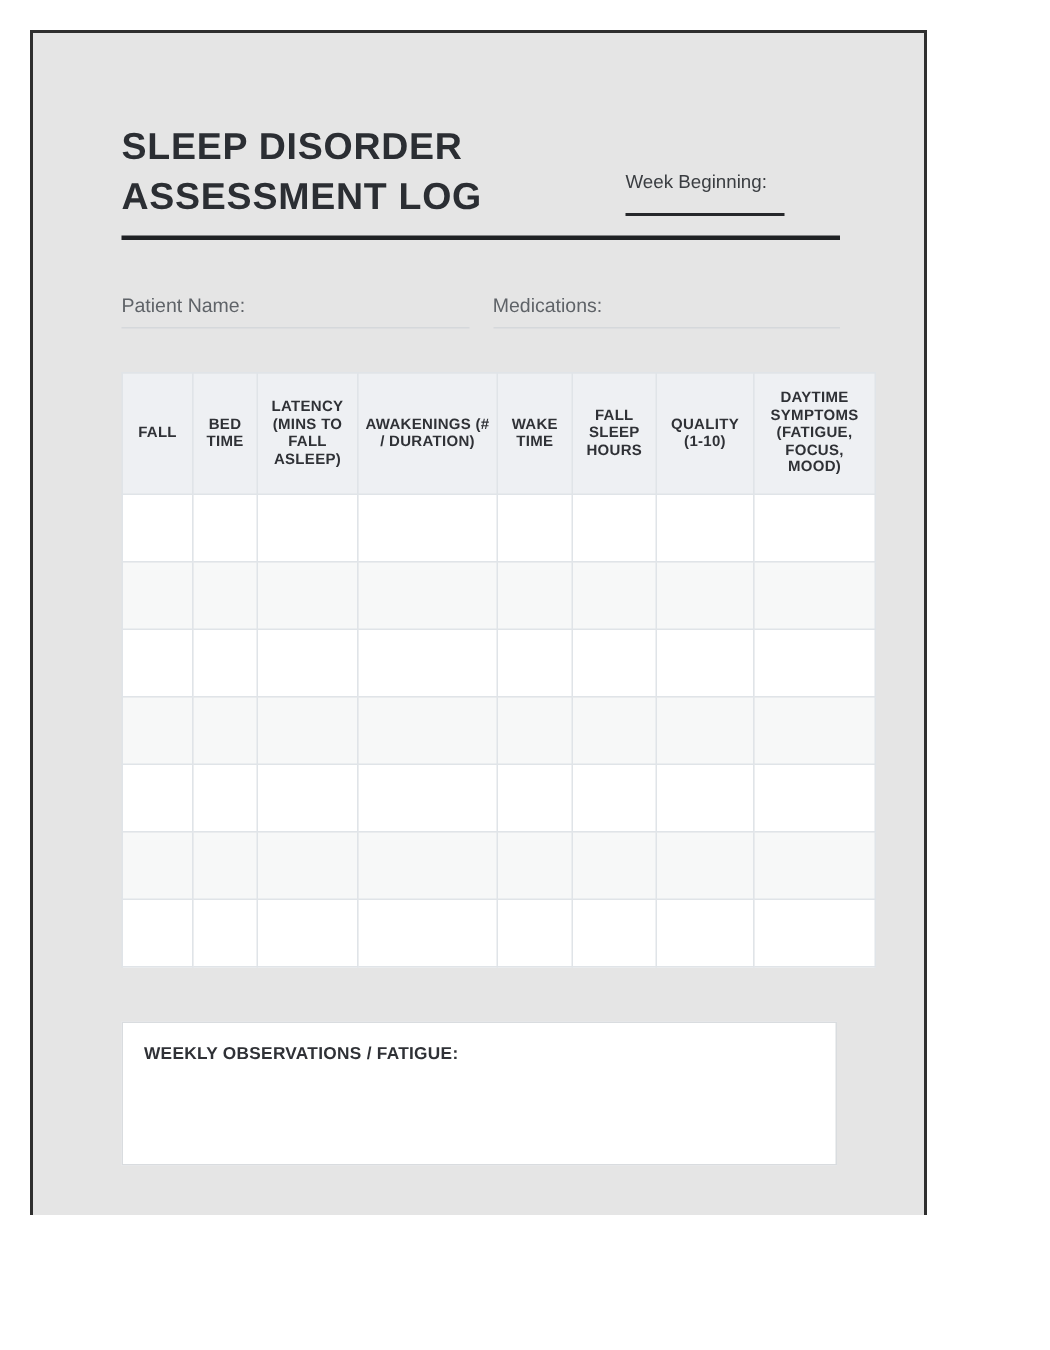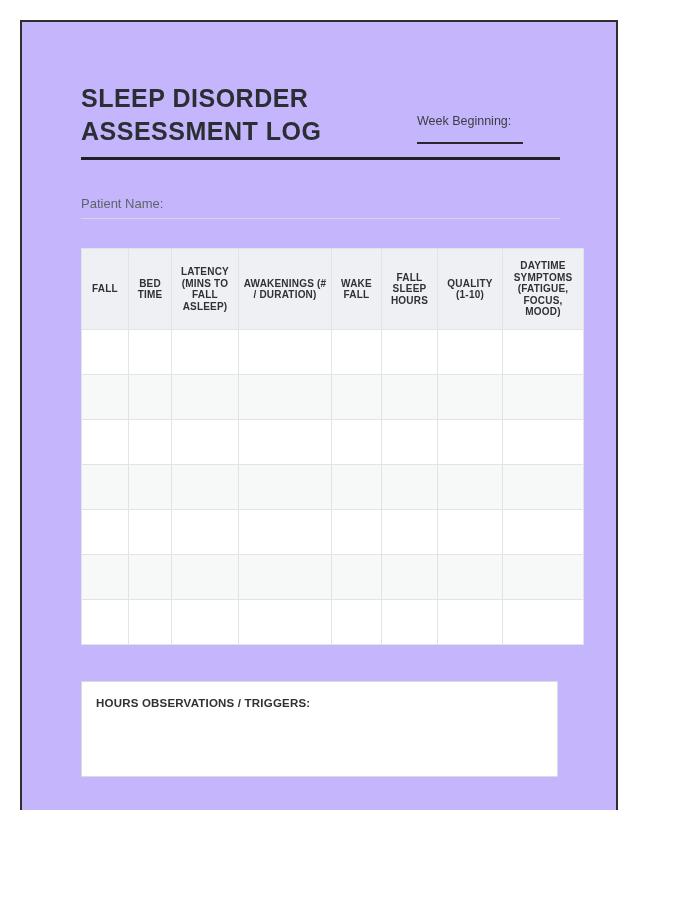--- a/index.html
+++ b/index.html
@@ -10,21 +10,21 @@
   }
   *{margin:0;padding:0;box-sizing:border-box;}
   html,body{background:#ffffff;}
   body{font-family:"Liberation Sans", sans-serif;}
   .canvas{position:relative;width:700px;height:900px;background:#ffffff;overflow:hidden;}
   .page{
     position:absolute;left:20px;top:20px;width:598px;height:790px;
     border-top:2px solid var(--page_border);
     border-left:2px solid var(--page_border);
     border-right:2px solid var(--page_border);
-    background:#c4b5fd;
+    background:#e5e5e5;
   }
   .title{
     position:absolute;left:59px;top:60px;width:345px;
     font-size:25px;line-height:33px;font-weight:bold;
     color:var(--title_text);letter-spacing:0.5px;
   }
   .week-group{position:absolute;left:395px;top:92px;width:106px;}
   .week-label{font-size:12.5px;line-height:15px;color:var(--week_label);}
   .week-line{margin-top:13px;width:106px;border-bottom:2px solid var(--week_line);}
   .rule{position:absolute;left:59px;top:135px;width:479px;height:3px;background:var(--rule);}
@@ -72,40 +72,44 @@
       <div class="week-line"></div>
     </div>
 
     <div class="rule"></div>
 
     <div class="fields-row">
       <div class="field">
         <div class="field-label">Patient Name:</div>
         <div class="field-line"></div>
       </div>
+      <div class="field">
+        <div class="field-label">Medications:</div>
+        <div class="field-line"></div>
+      </div>
     </div>
 
     <table class="log">
       <colgroup>
         <col class="c1">
           <col class="c2">
           <col class="c3">
           <col class="c4">
         <col class="c5">
           <col class="c6">
           <col class="c7">
           <col class="c8">
       </colgroup>
       <thead>
         <tr id="header-row">
             <th>FALL</th>
             <th>BED TIME</th>
             <th>LATENCY (MINS TO FALL ASLEEP)</th>
             <th>AWAKENINGS (# / DURATION)</th>
-            <th>WAKE FALL</th>
+            <th>WAKE TIME</th>
             <th>FALL SLEEP HOURS</th>
             <th>QUALITY (1-10)</th>
             <th>DAYTIME SYMPTOMS (FATIGUE, FOCUS, MOOD)</th>
           </tr>
       </thead>
       <tbody id="table-body">
           <tr>
             <td></td>
             <td></td>
             <td></td>
@@ -172,17 +176,17 @@
             <td></td>
             <td></td>
             <td></td>
             <td></td>
             <td></td>
           </tr>
         </tbody>
     </table>
 
     <div class="obs-box">
-      <div class="obs-label">HOURS OBSERVATIONS / TRIGGERS:</div>
+      <div class="obs-label">WEEKLY OBSERVATIONS / FATIGUE:</div>
     </div>
 
   </div>
 </div>
 
 </body></html>

